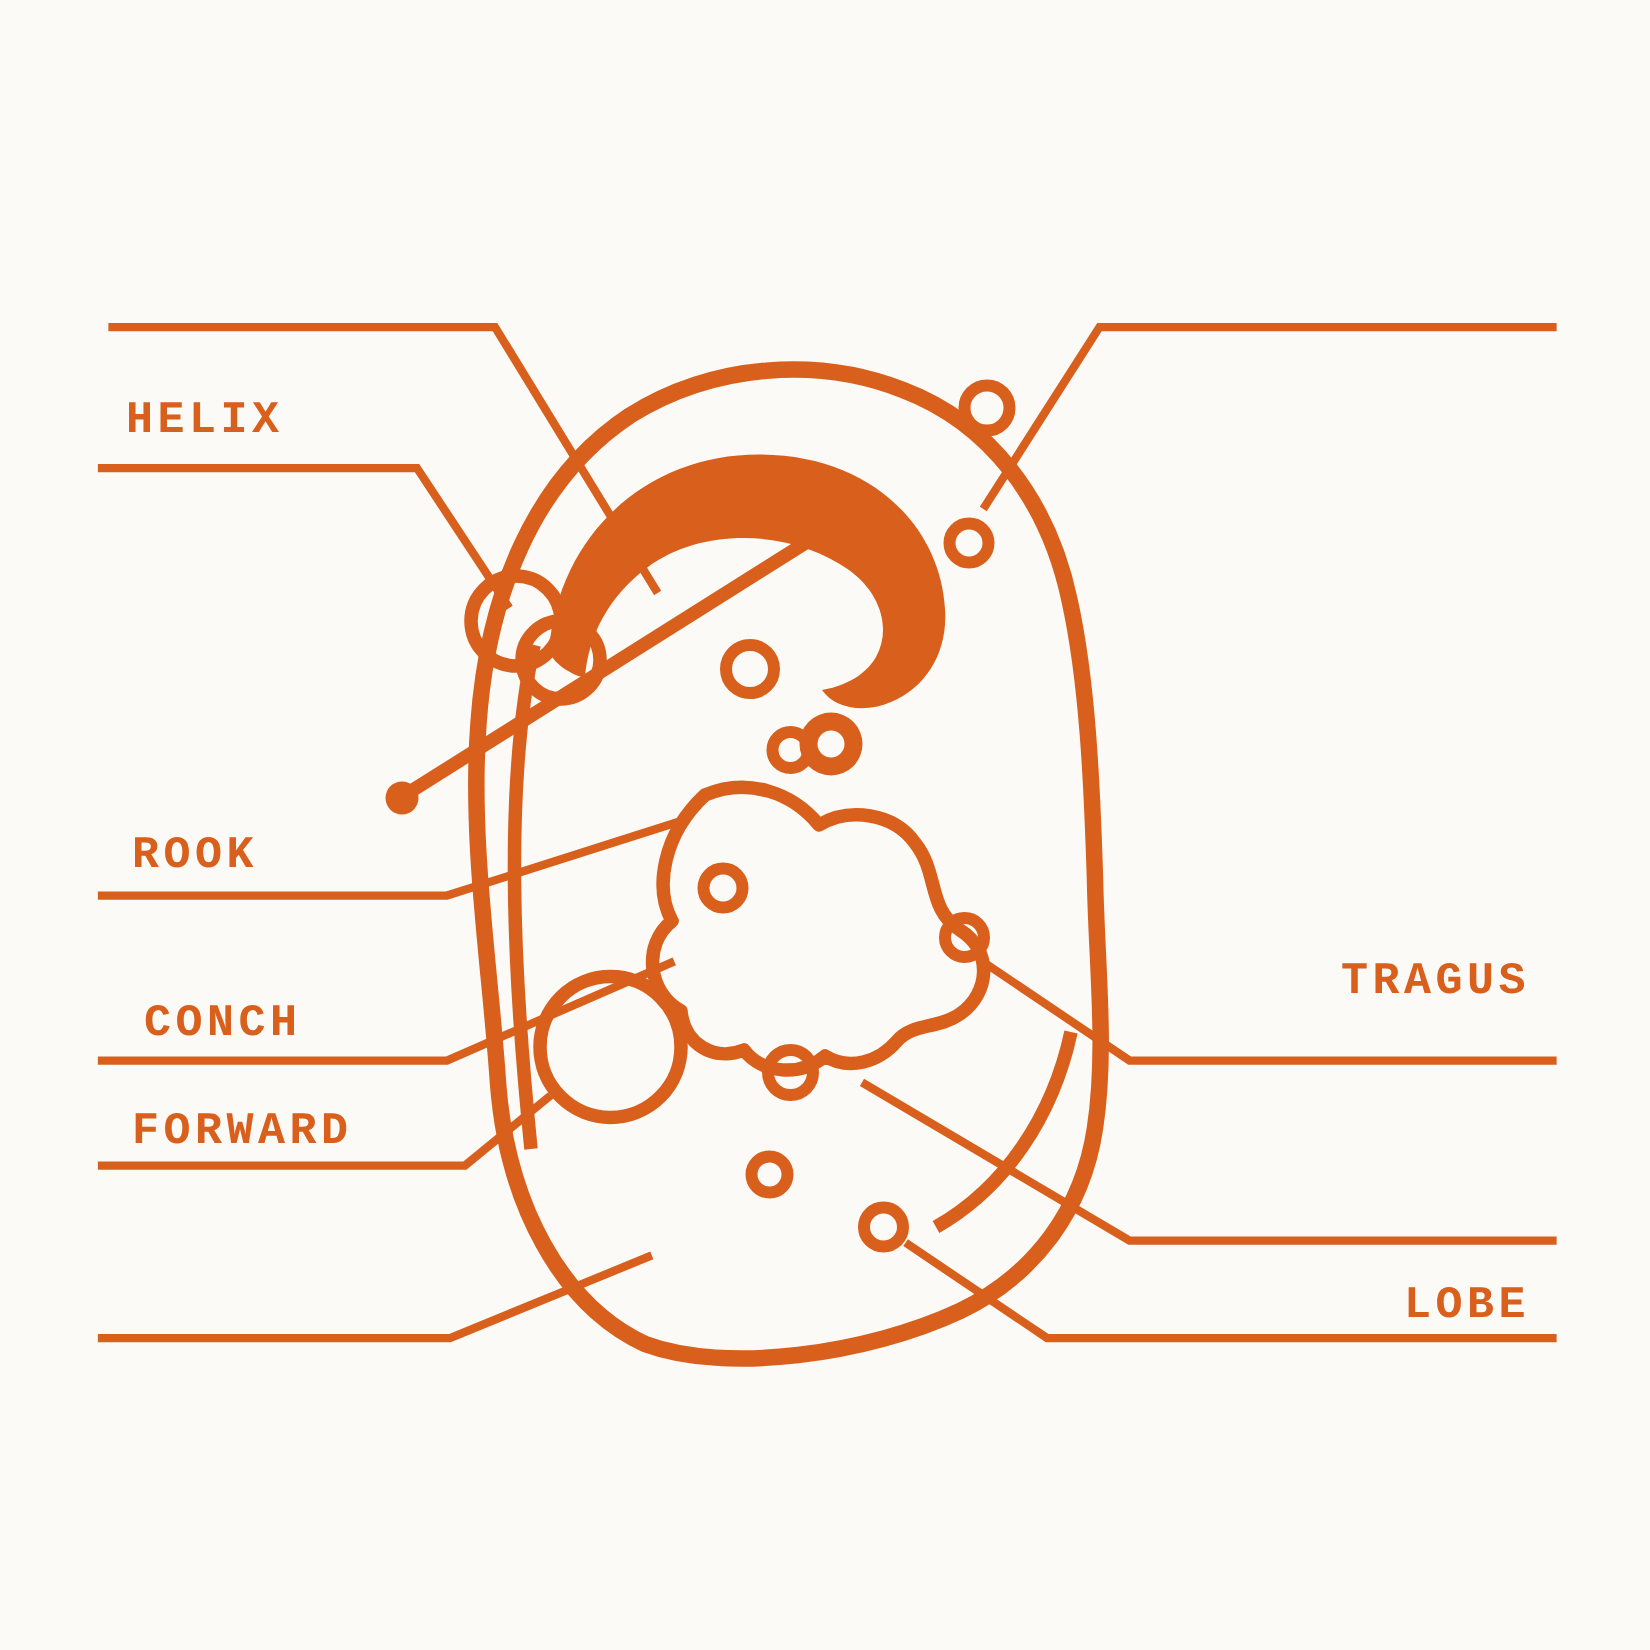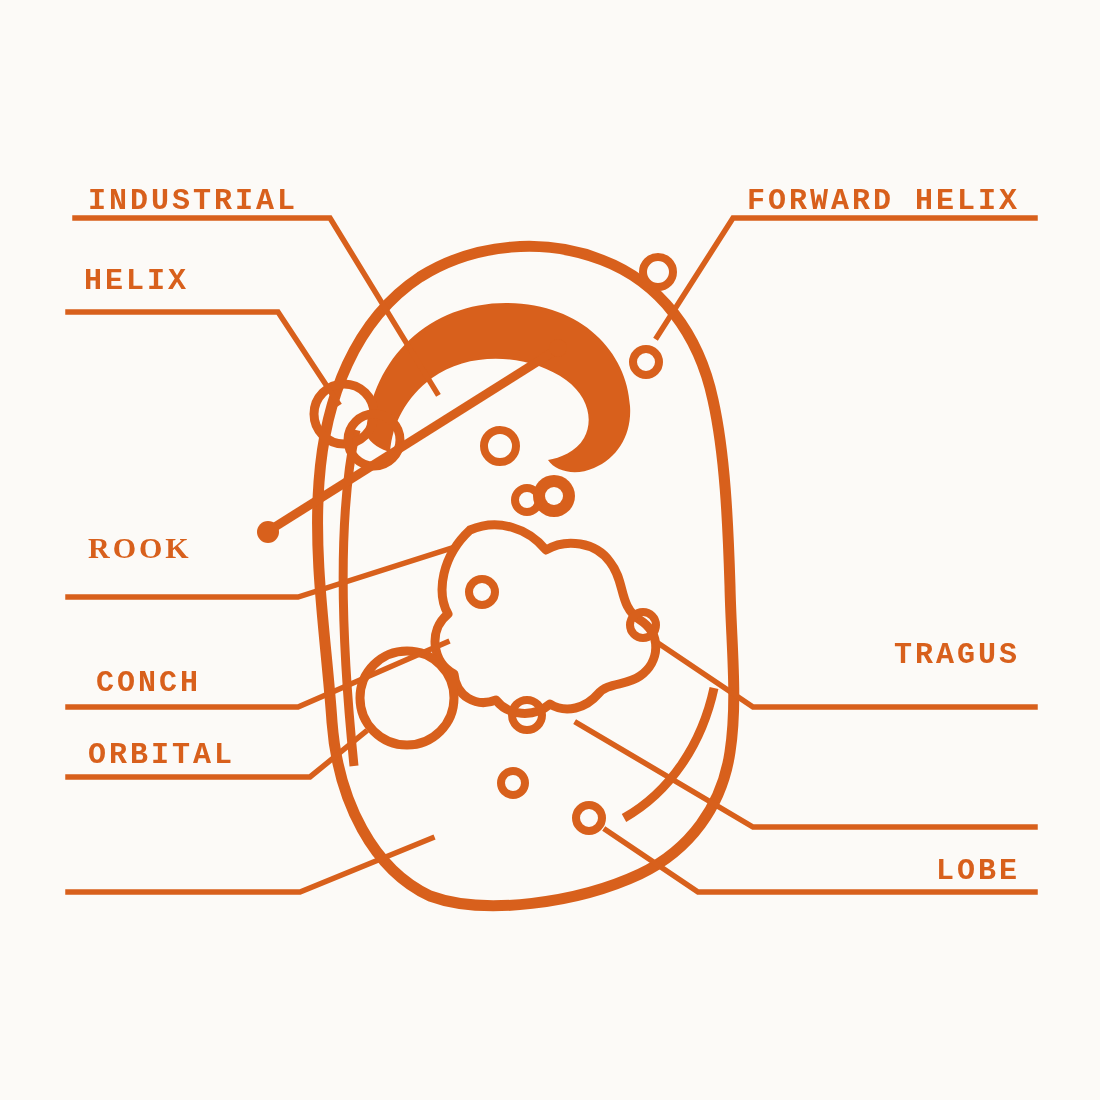--- a/index.html
+++ b/index.html
@@ -38,21 +38,21 @@
     font-size: 30px;
     letter-spacing: 3px;
     white-space: nowrap;
     line-height: 1;
     user-select: none;
   }
   .label.right { text-align: right; }
 
   .lbl-industrial    { left: 88px;  top: 186px; }
   .lbl-helix         { left: 84px;  top: 266px; }
-  .lbl-rook          { left: 88px;  top: 533px; font-family: Liberation Serif, serif; }
+  .lbl-rook          { left: 88px;  top: 556px; }
   .lbl-conch         { left: 96px;  top: 668px; }
   .lbl-orbital       { left: 88px;  top: 740px; }
   .lbl-upper-lobe    { left: 88px;  top: 854px; }
   .lbl-forward-helix { right: 80px; top: 186px; }
   .lbl-tragus        { right: 80px; top: 640px; margin-left: 15px; }
   .lbl-anti-tragus   { right: 80px; top: 790px; }
   .lbl-lobe          { right: 80px; top: 856px; }
 </style>
 </head>
 <body>
@@ -135,22 +135,20 @@
       <polyline class="leader" points="68,707 298,707 447,642"></polyline>
       <polyline class="leader" points="68,777 310,777 365,732"></polyline>
       <polyline class="leader" points="68,892 300,892 432,838"></polyline>
       <polyline class="leader" points="1035,218 733,218 657,337"></polyline>
       <polyline class="leader" points="1035,707 753,707 658,643"></polyline>
       <polyline class="leader" points="1035,827 753,827 577,723"></polyline>
       <polyline class="leader" points="1035,892 698,892 606,830"></polyline>
     </g>
   </svg>
 
-  <div class="label lbl-industrial">INDUSTRIAL</div>
   <div class="label lbl-helix">HELIX</div>
   <div class="label lbl-rook">ROOK</div>
   <div class="label lbl-conch">CONCH</div>
-  <div class="label lbl-orbital">ORBITAL</div>
-  <div class="label right lbl-forward-helix">FORWARD HELIX</div>
+  <div class="label lbl-orbital">FORWARD</div>
   <div class="label right lbl-tragus">TRAGUS</div>
   <div class="label right lbl-lobe">LOBE</div>
 
 </div>
 
 </body></html>

